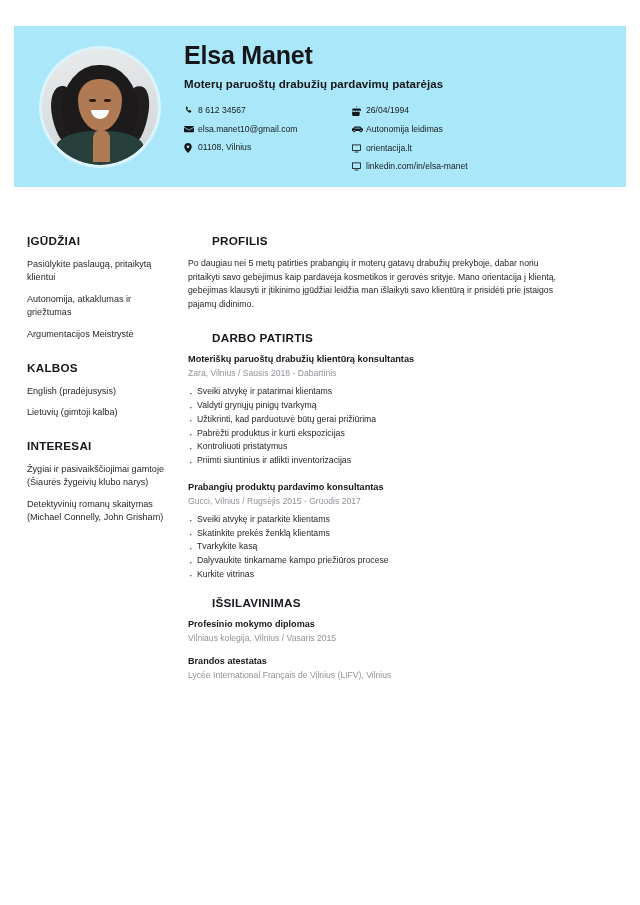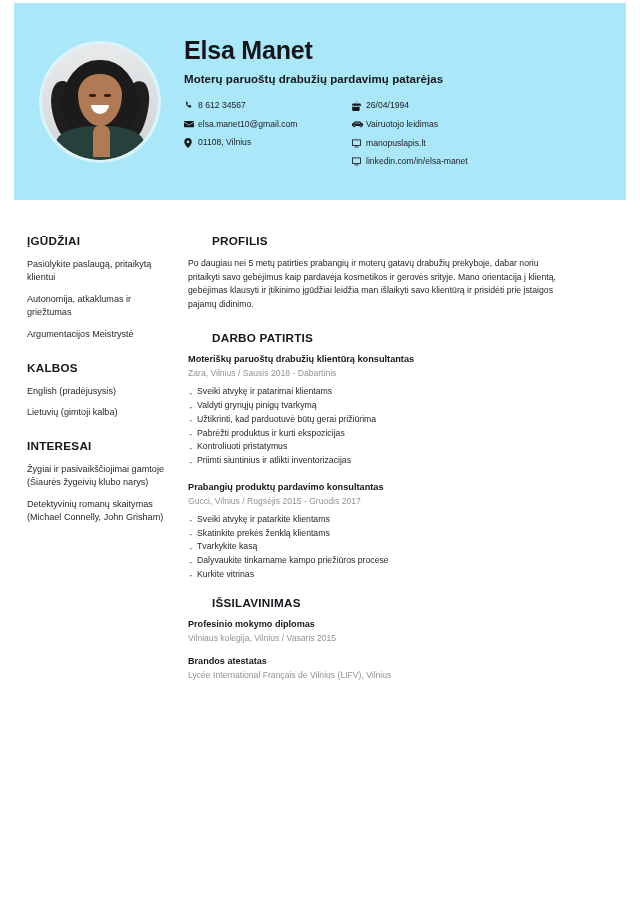--- a/index.html
+++ b/index.html
@@ -16,23 +16,23 @@
     position: relative;
     width: 640px;
     height: 905px;
     background: #ffffff;
   }
 
   
   .header {
     position: absolute;
     left: 14px;
-    top: 3px;
+    top: 26px;
     width: 612px;
-    height: 197px;
+    height: 161px;
     background: #aae7f8;
     display: flex;
     align-items: center;
   }
 
   .avatar-wrap {
     width: 116px;
     height: 116px;
     margin-left: 28px;
     flex: 0 0 116px;
@@ -318,31 +318,31 @@
             </span>
             <span>26/04/1994</span>
           </div>
 
           <div class="contact-row">
             <span class="contact-ico">
               <svg width="11" height="7" viewBox="0 0 18 10" fill="currentColor">
                   <path d="M3.2 1.2C3.5.5 4.1 0 4.9 0h8.2c.8 0 1.4.5 1.7 1.2L15.6 3H17a1 1 0 0 1 1 1v2.5a1 1 0 0 1-1 1h-.4a2.1 2.1 0 0 1-4.2 0H5.6a2.1 2.1 0 0 1-4.2 0H1a1 1 0 0 1-1-1V4a1 1 0 0 1 1-1h1.4l.8-1.8zM4.5 2 4 3.2h10L13.5 2h-9zM3.5 7.9a1 1 0 1 0 0-2 1 1 0 0 0 0 2zm11 0a1 1 0 1 0 0-2 1 1 0 0 0 0 2z"></path>
                 </svg>
             </span>
-            <span>Vairuotojo leidimas</span>
+            <span>Autonomija leidimas</span>
           </div>
 
           <div class="contact-row">
             <span class="contact-ico">
               <svg width="9" height="9" viewBox="0 0 14 13" fill="none" stroke="currentColor" stroke-width="1.3">
                   <rect x="0.9" y="0.9" width="12.2" height="8.6"></rect>
                   <line x1="4" y1="12" x2="10" y2="12"></line>
                 </svg>
             </span>
-            <span>manopuslapis.lt</span>
+            <span>orientacija.lt</span>
           </div>
 
           <div class="contact-row">
             <span class="contact-ico">
               <svg width="9" height="9" viewBox="0 0 14 13" fill="none" stroke="currentColor" stroke-width="1.3">
                   <rect x="0.9" y="0.9" width="12.2" height="8.6"></rect>
                   <line x1="4" y1="12" x2="10" y2="12"></line>
                 </svg>
             </span>
             <span>linkedin.com/in/elsa-manet</span>

